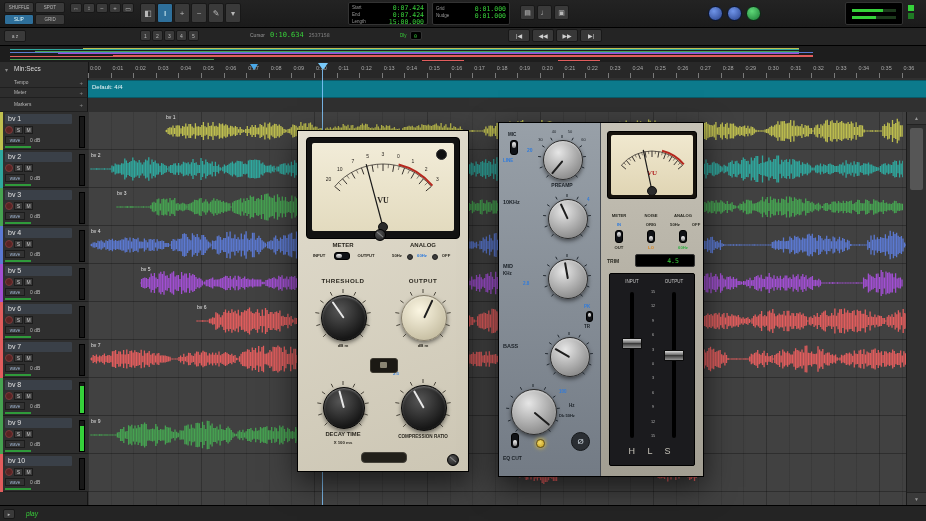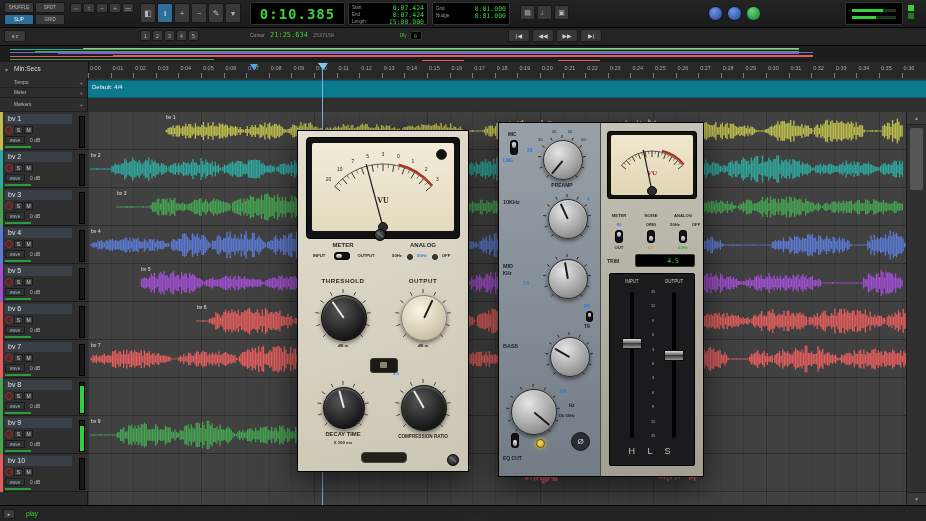--- a/index.html
+++ b/index.html
@@ -102,23 +102,20 @@
         <div class="tbtn sq">▭</div>
       </div>
     <div id="edit-tools" class="a" style="left:140px;top:3px;display:flex;gap:1px;">
         <div class="tbtn tool">◧</div>
         <div class="tbtn tool active">I</div>
         <div class="tbtn tool">+</div>
         <div class="tbtn tool">~</div>
         <div class="tbtn tool">✎</div>
         <div class="tbtn tool">▾</div>
       </div>
-    <div id="main-counter" class="a blackbox" style="left:250px;top:2px;width:95px;height:23px;display:flex;align-items:center;justify-content:center;">
-      <span class="mono grn" style="font-size:14px;font-weight:bold;letter-spacing:1px;">0:10.385</span>
-    </div>
     <div id="sub-counters" class="a blackbox" style="left:348px;top:2px;width:80px;height:23px;padding:1px 3px;">
         <div class="srow">
           <span class="slbl">Start</span>
           <span class="sval mono grn">0:07.424</span>
         </div>
         <div class="srow">
           <span class="slbl">End</span>
           <span class="sval mono grn">0:07.424</span>
         </div>
         <div class="srow">
@@ -164,21 +161,21 @@
     <div class="a tbtn" style="left:4px;top:2px;width:22px;height:12px;font-size:5px;">a z</div>
     <div id="zoom-presets" class="a" style="left:140px;top:2px;display:flex;gap:1px;">
         <div class="tbtn num">1</div>
         <div class="tbtn num">2</div>
         <div class="tbtn num">3</div>
         <div class="tbtn num">4</div>
         <div class="tbtn num">5</div>
       </div>
     <div class="a" style="left:250px;top:3px;display:flex;align-items:baseline;gap:5px;">
       <span style="font-size:5px;color:#999;">Cursor</span>
-      <span class="mono grn" style="font-size:7px;">21:25.634</span>
+      <span class="mono grn" style="font-size:7px;">0:10.634</span>
       <span class="mono" style="font-size:5px;color:#8a8a8a;">2537158</span>
     </div>
     <div class="a" style="left:400px;top:3px;display:flex;align-items:center;gap:3px;">
       <span class="grn" style="font-size:4.5px;">Dly</span>
       <span class="blackbox grn mono" style="font-size:5px;width:12px;height:9px;display:flex;align-items:center;justify-content:center;">0</span>
     </div>
     <div id="transport" class="a" style="left:508px;top:1px;display:flex;gap:2px;">
         <div class="tbtn trb">|◀</div>
         <div class="tbtn trb">◀◀</div>
         <div class="tbtn trb">▶▶</div>

